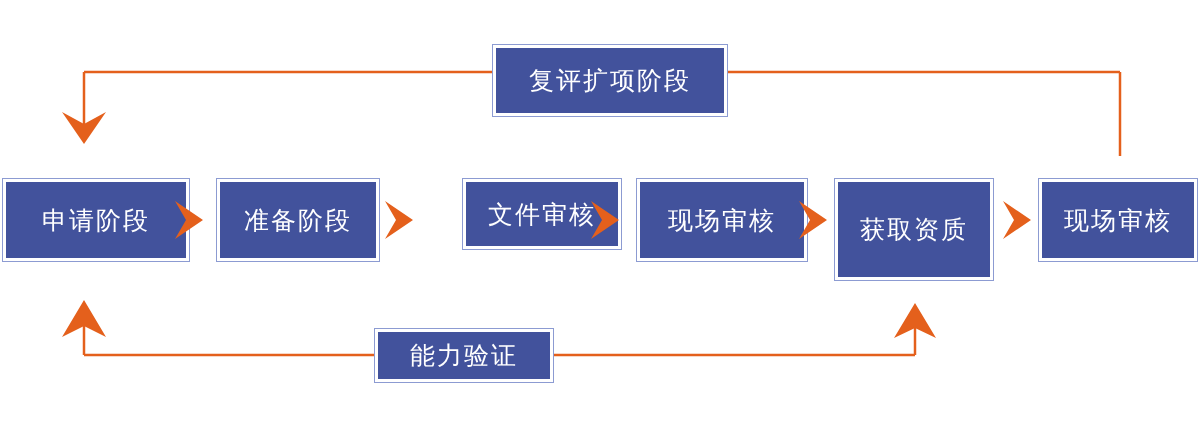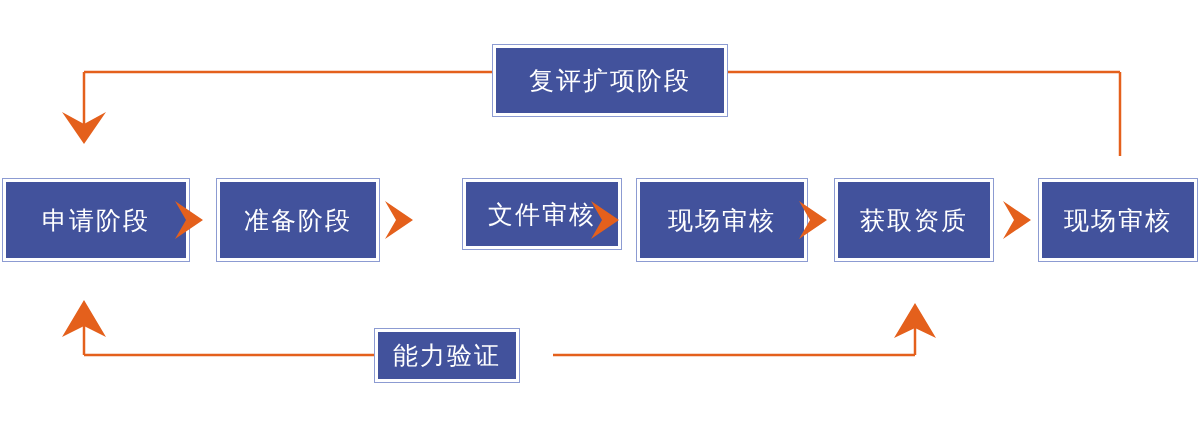--- a/index.html
+++ b/index.html
@@ -142,35 +142,35 @@
   <div class="node" style="left:626px; top:178px; width:172px; height:84px;margin-left:10px;">
     <div class="node-inner">
       <span class="node-label">现场审核</span>
     </div>
   </div>
 
   <svg class="chevron" style="left:796px; top:198px;" viewBox="0 0 34 44" aria-hidden="true">
     <path d="M 3 3 L 31 22 L 3 41 L 14 22 Z" fill="#e4601c"></path>
   </svg>
 
-  <div class="node" style="left:834px; top:178px; width:160px; height:84px;text-align:center;">
+  <div class="node" style="left:834px; top:178px; width:160px; height:103px;text-align:center;">
     <div class="node-inner">
       <span class="node-label">获取资质</span>
     </div>
   </div>
 
   <svg class="chevron" style="left:1000px; top:198px;" viewBox="0 0 34 44" aria-hidden="true">
     <path d="M 3 3 L 31 22 L 3 41 L 14 22 Z" fill="#e4601c"></path>
   </svg>
 
   <div class="node" style="left:1038px; top:178px; width:160px; height:84px;">
     <div class="node-inner">
       <span class="node-label">现场审核</span>
     </div>
   </div>
 
-  <div class="node" style="left:374px; top:328px; width:146px; height:55px;">
+  <div class="node" style="left:374px; top:328px; width:180px; height:55px;">
     <div class="node-inner">
       <span class="node-label">能力验证</span>
     </div>
   </div>
 
 </div>
 
 </body></html>

